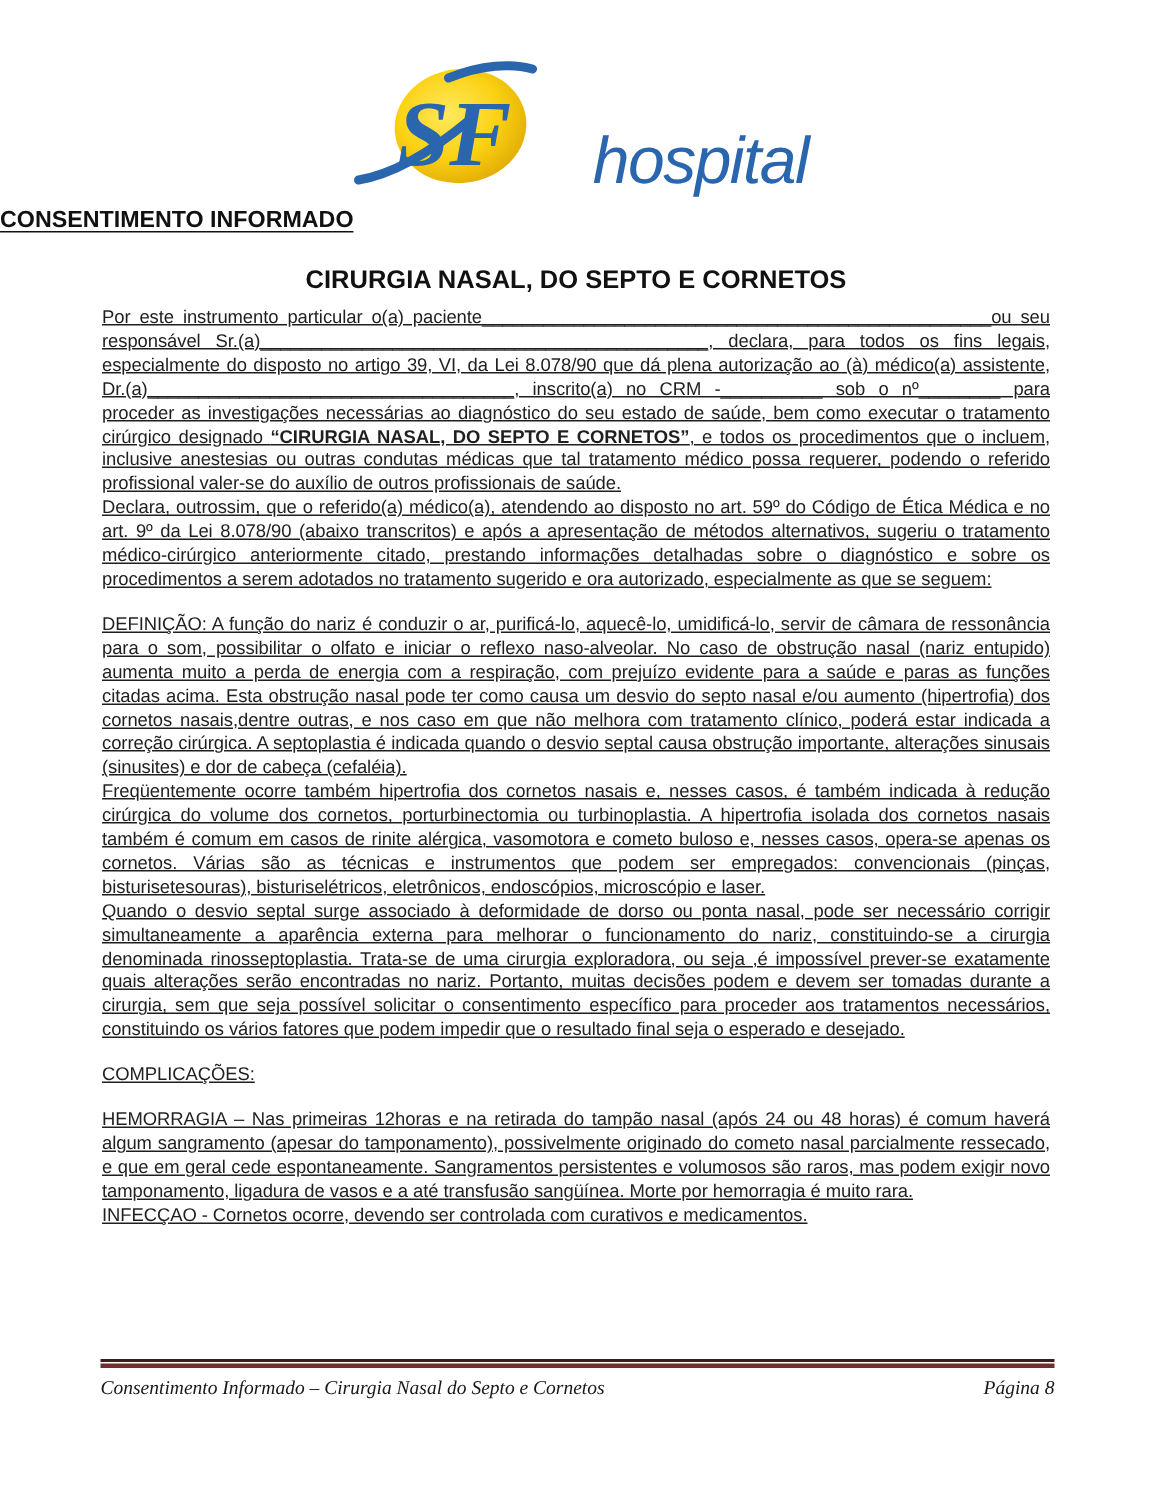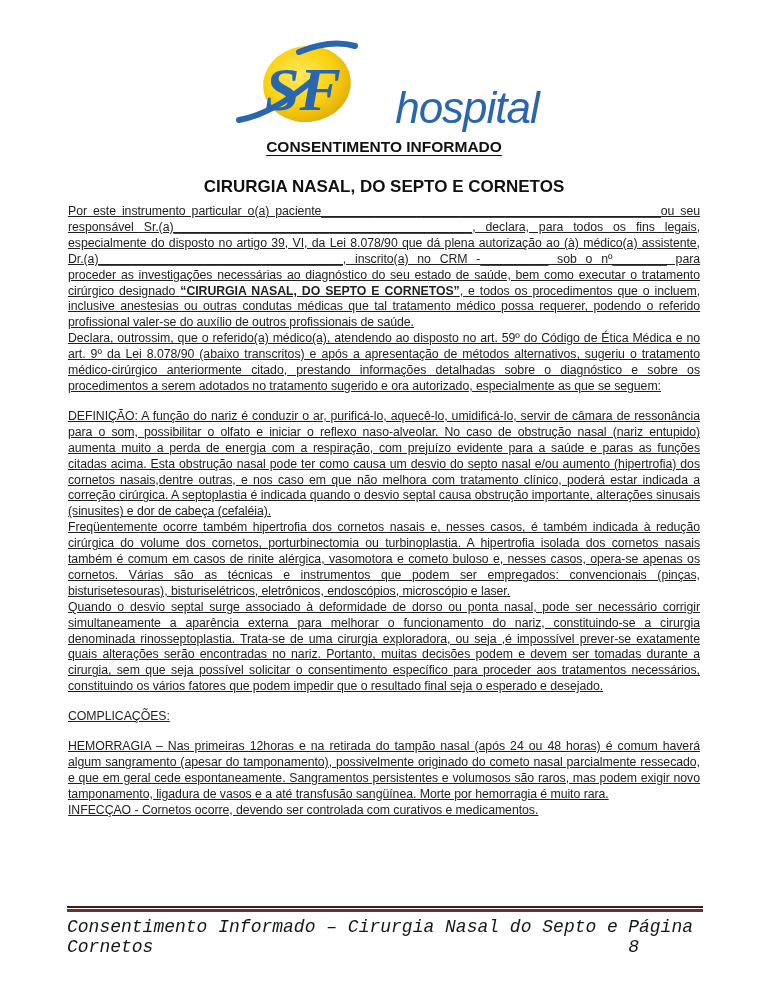--- a/index.html
+++ b/index.html
@@ -31,21 +31,20 @@
     color: #2a66ae;
     line-height: 1;
     padding-top: 18px;
   }
 
   
   .doc-title {
     position: absolute;
     top: 138px; left: 0; right: 0;
     margin: 0;
-    text-align: center;
     font-size: 15.5px;
     font-weight: bold;
     color: #111;
     text-decoration: underline;
     text-underline-offset: 3px;
   }
   .doc-subtitle {
     position: absolute;
     top: 177px; left: 0; right: 0;
     margin: 0;
@@ -77,23 +76,23 @@
     top: 906px;
     left: 67px;
     right: 65px;
   }
   .rule-thin  { height: 2px; background: #3f1b1b; margin-bottom: 1px; }
   .rule-thick { height: 3px; background: #6e2f2f; }
   .footer-row {
     display: flex;
     justify-content: space-between;
     margin-top: 5px;
-    font-family: Liberation Mono, monospace;
+    font-family: Liberation Serif, serif;
     font-style: italic;
-    font-size: 18px;
+    font-size: 13px;
     color: #171717;
     align-items: center;
   }
 </style>
 </head>
 <body>
 
 <div class="page">
 
   <header class="logo-row">

